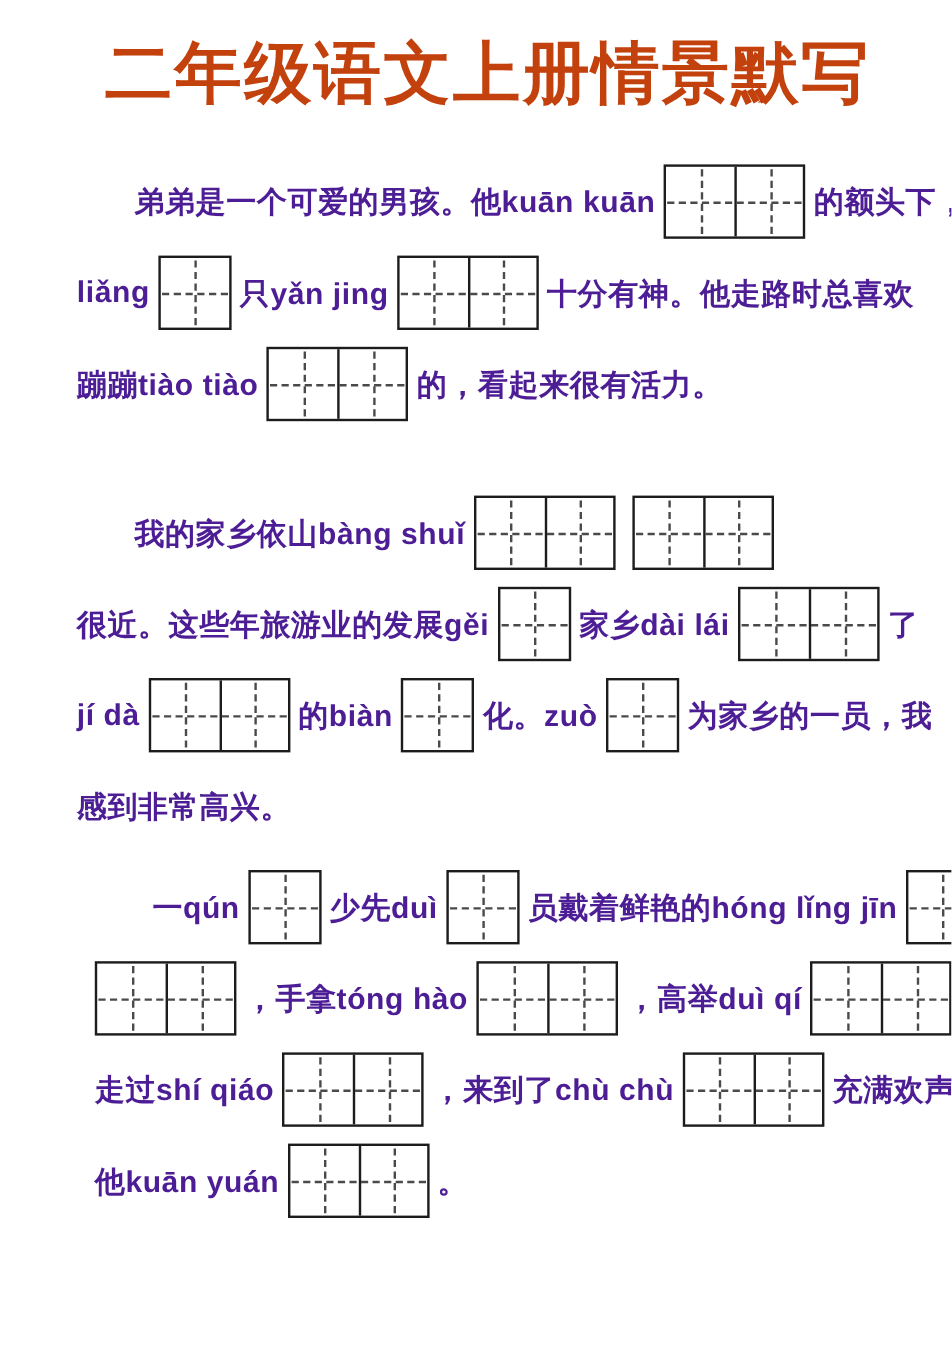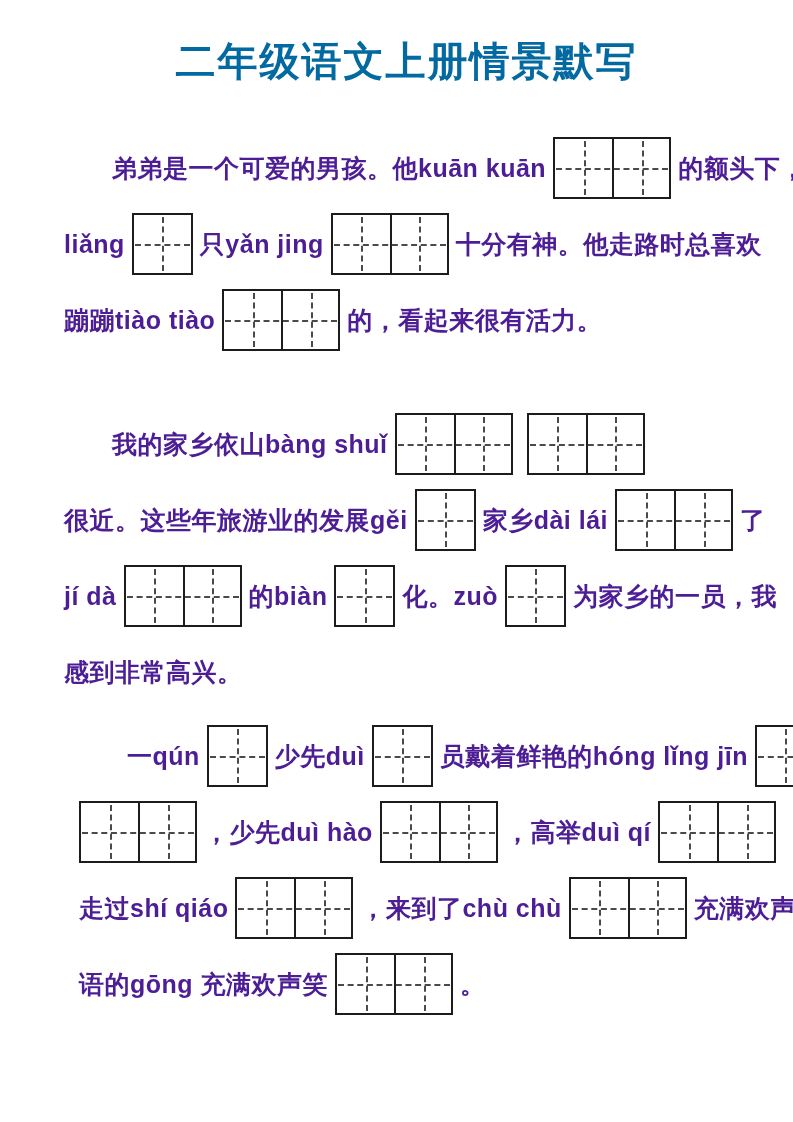--- a/index.html
+++ b/index.html
@@ -16,25 +16,25 @@
     background: #ffffff;
     box-sizing: border-box;
     padding: 0 20px 0 64px;
     overflow: hidden;
     color: #161616;
   }
   .title {
     margin: 22px 0 0 0;
     padding-right: 24px;
     text-align: center;
-    font-size: 40px;
+    font-size: 56px;
     line-height: 78px;
     font-weight: 900;
     letter-spacing: 2px;
-    color: #0369a1;
+    color: #c2410c;
     white-space: nowrap;
   }
   .worksheet-body { }
   .paragraph { }
   .paragraph.p1 { margin-top: 30px; }
   .paragraph.p2 { margin-top: 48px; }
   .paragraph.p3 { margin-top: 8px; margin-left: 15px; }
   .line {
     display: flex;
     align-items: center;
@@ -186,21 +186,21 @@
           <span class="text">员戴着鲜艳的hóng lǐng jīn</span>
           <div class="box">
             <div class="cell"></div>
           </div>
         </div>
         <div class="line">
           <div class="box">
             <div class="cell"></div>
             <div class="cell"></div>
           </div>
-          <span class="text">，少先duì hào</span>
+          <span class="text">，手拿tóng hào</span>
           <div class="box">
             <div class="cell"></div>
             <div class="cell"></div>
           </div>
           <span class="text">，高举duì qí</span>
           <div class="box">
             <div class="cell"></div>
             <div class="cell"></div>
           </div>
           <span class="text">，</span>
@@ -212,21 +212,21 @@
             <div class="cell"></div>
           </div>
           <span class="text">，来到了chù chù</span>
           <div class="box">
             <div class="cell"></div>
             <div class="cell"></div>
           </div>
           <span class="text">充满欢声笑</span>
         </div>
         <div class="line">
-          <span class="text">语的gōng 充满欢声笑</span>
+          <span class="text">他kuān yuán</span>
           <div class="box">
             <div class="cell"></div>
             <div class="cell"></div>
           </div>
           <span class="text">。</span>
         </div>
       </div>
     </div>
 </div>
 

